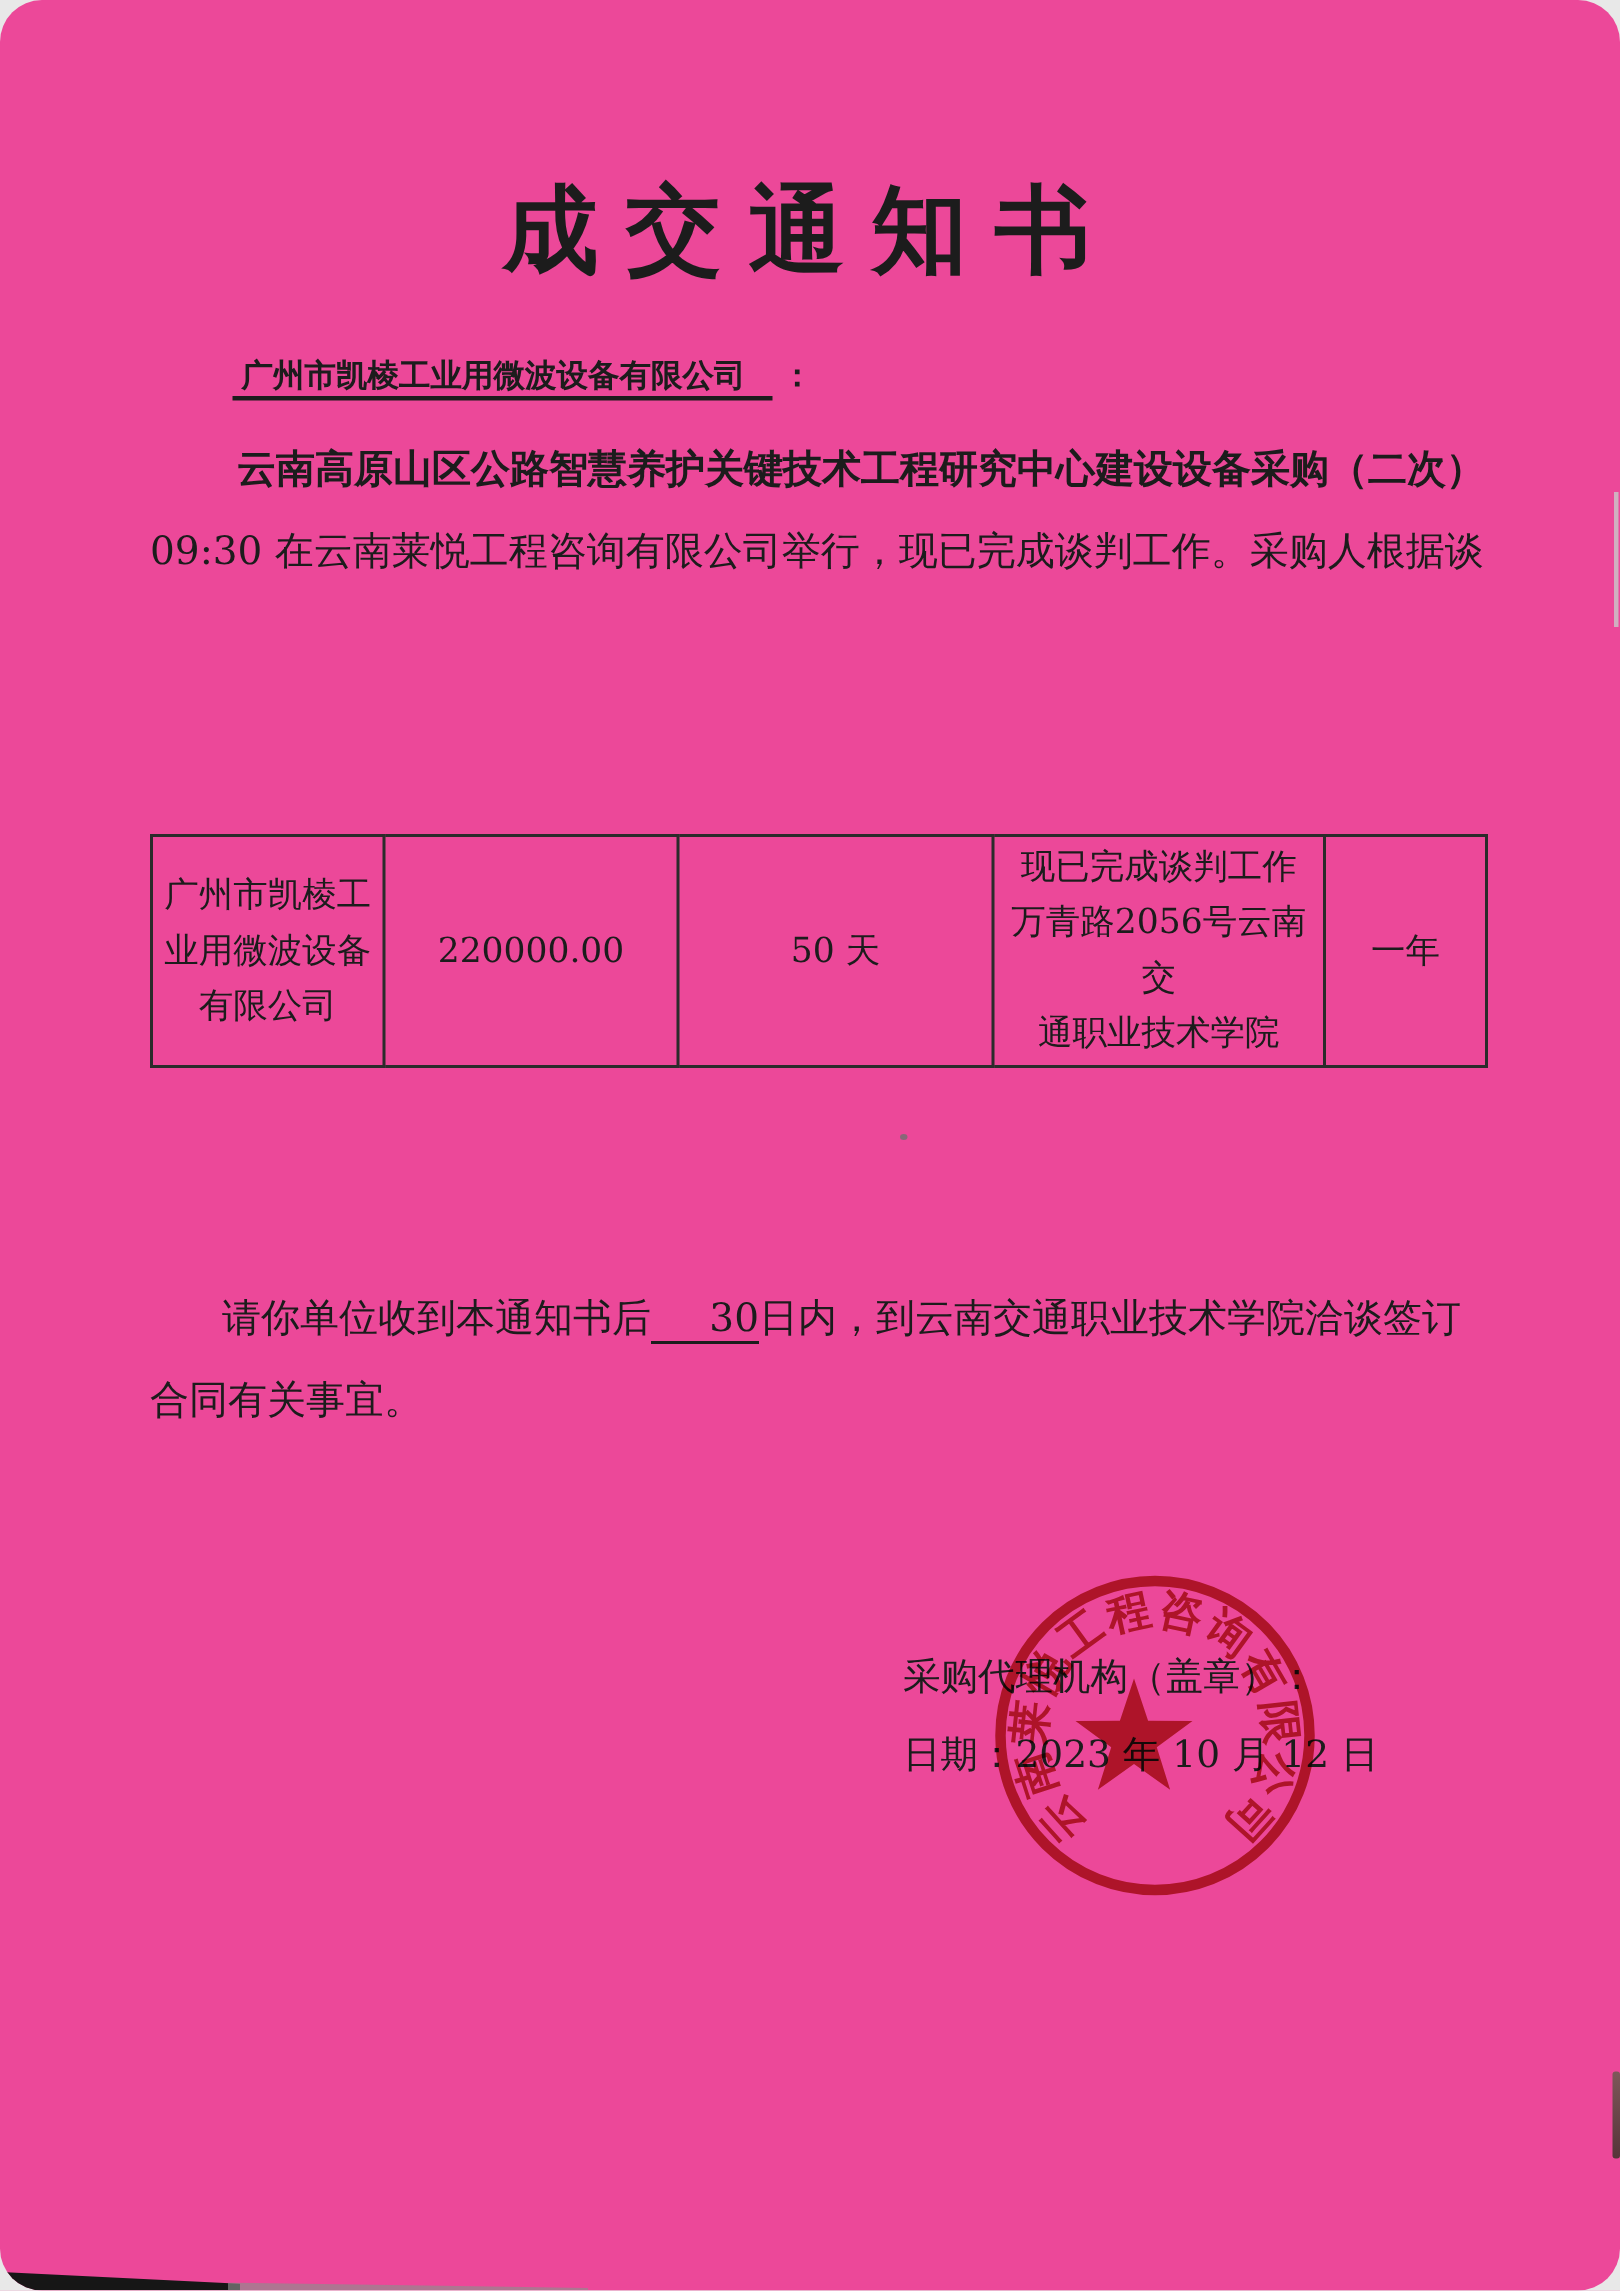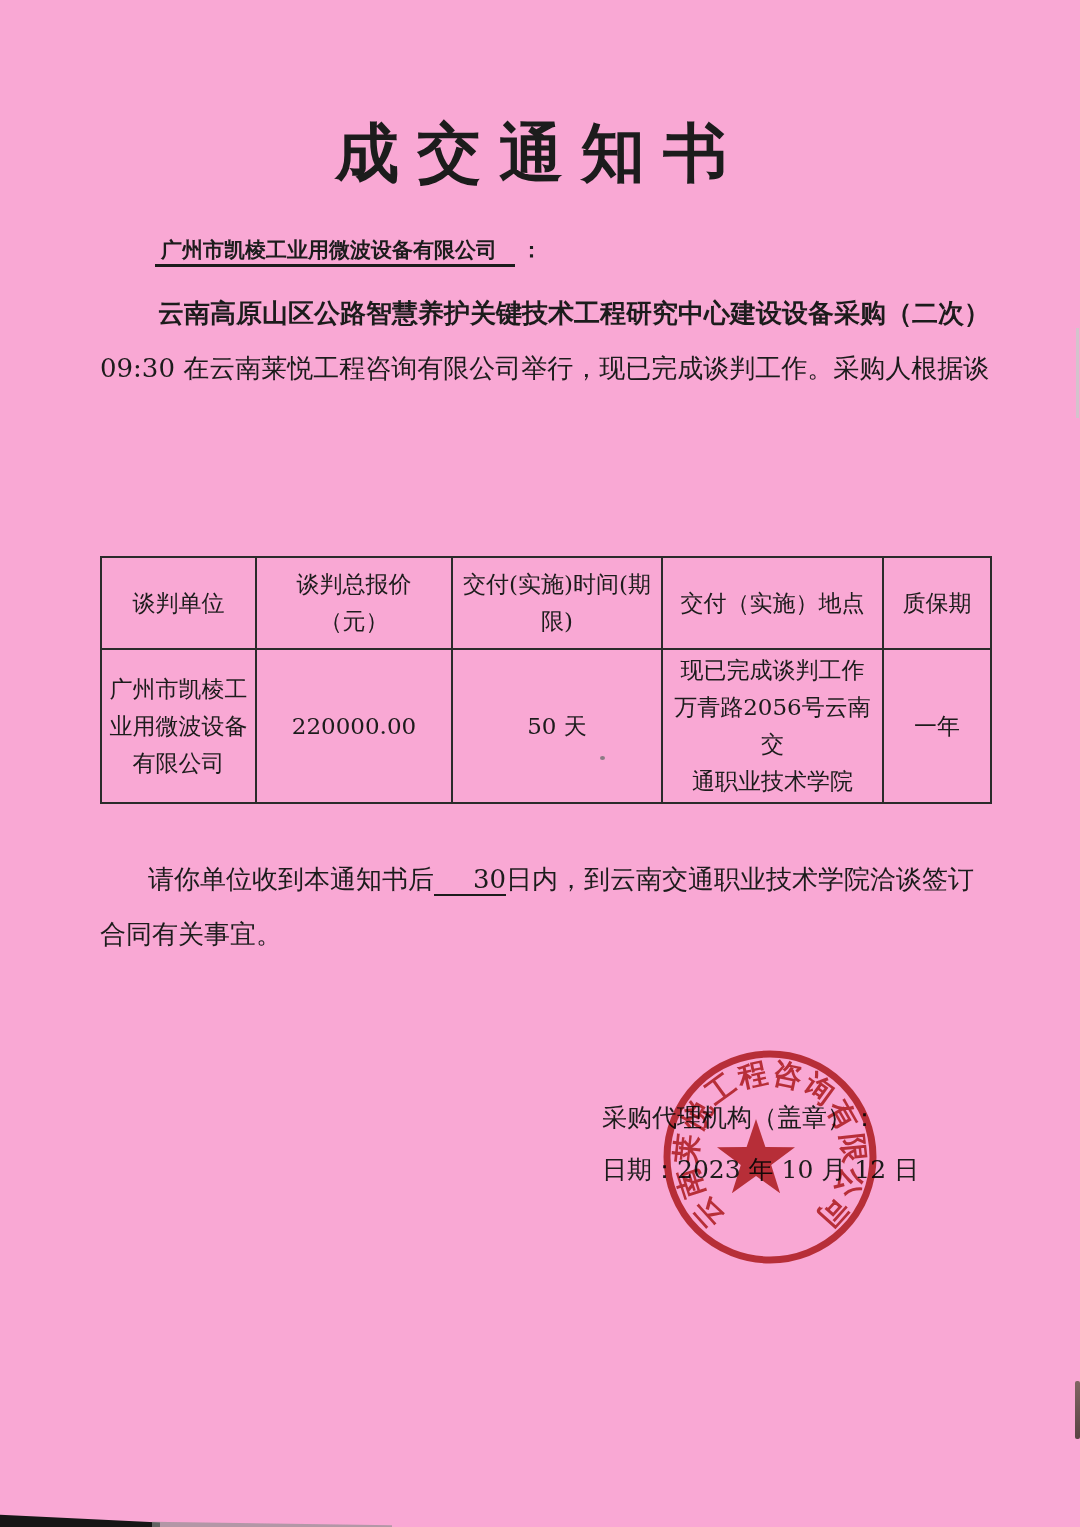--- a/index.html
+++ b/index.html
@@ -1,23 +1,24 @@
 <!DOCTYPE html>
 <html><head>
 <meta charset="utf-8">
 <style>
   html,body { margin:0; padding:0; background:#e8e8e8; }
   .page {
     position:relative;
     width:1080px; height:1527px;
     margin:0 auto;
-    background:#f9a8d4;
+    background:#ec4899;
     color:#1c1c1c;
     font-family:"DejaVu Serif","Liberation Serif",serif;
     overflow:hidden;
+    border-radius:28px;
   }
   .doc-title {
     position:absolute; top:110px; left:0; width:100%;
     text-align:center;
     font-size:64px; font-weight:bold; letter-spacing:18px;
     white-space:nowrap;
   }
   .addressee {
     position:absolute; top:228px; left:155px;
     font-size:21px; font-weight:bold; line-height:44px;
@@ -114,29 +115,20 @@
 
   <table class="award-table">
     <colgroup>
       <col style="width:155px">
         <col style="width:196px">
         <col style="width:210px">
         <col style="width:221px">
         <col style="width:108px">
     </colgroup>
     <tbody>
-        <tr class="hdr">
-      <td>谈判单位</td>
-      <td>谈判总报价
-（元）</td>
-      <td>交付(实施)时间(期
-限)</td>
-      <td>交付（实施）地点</td>
-      <td>质保期</td>
-    </tr>
     <tr class="data">
       <td>广州市凯棱工
 业用微波设备
 有限公司</td>
       <td>220000.00</td>
       <td>50 天</td>
       <td>现已完成谈判工作
 万青路2056号云南交
 通职业技术学院</td>
       <td>一年</td>

